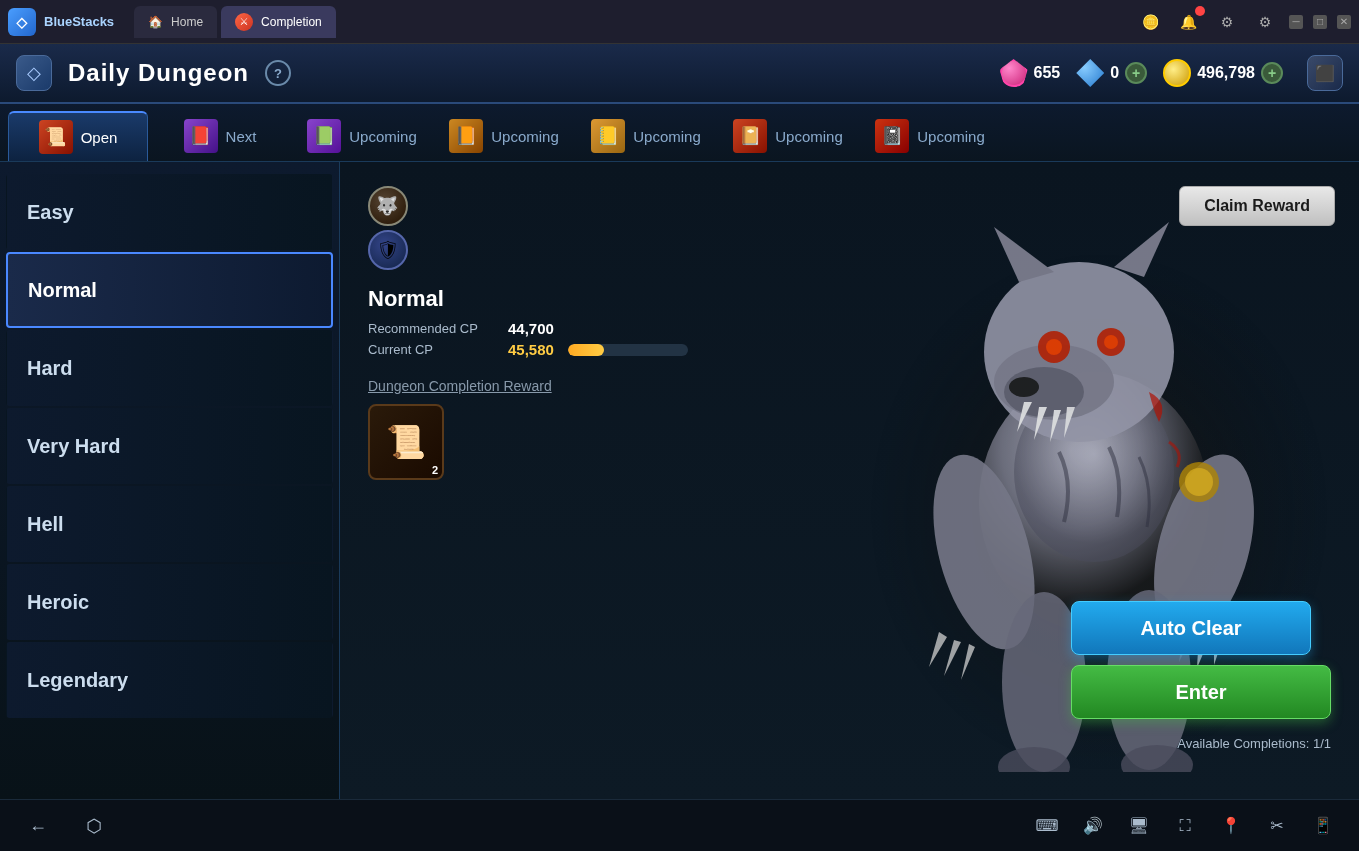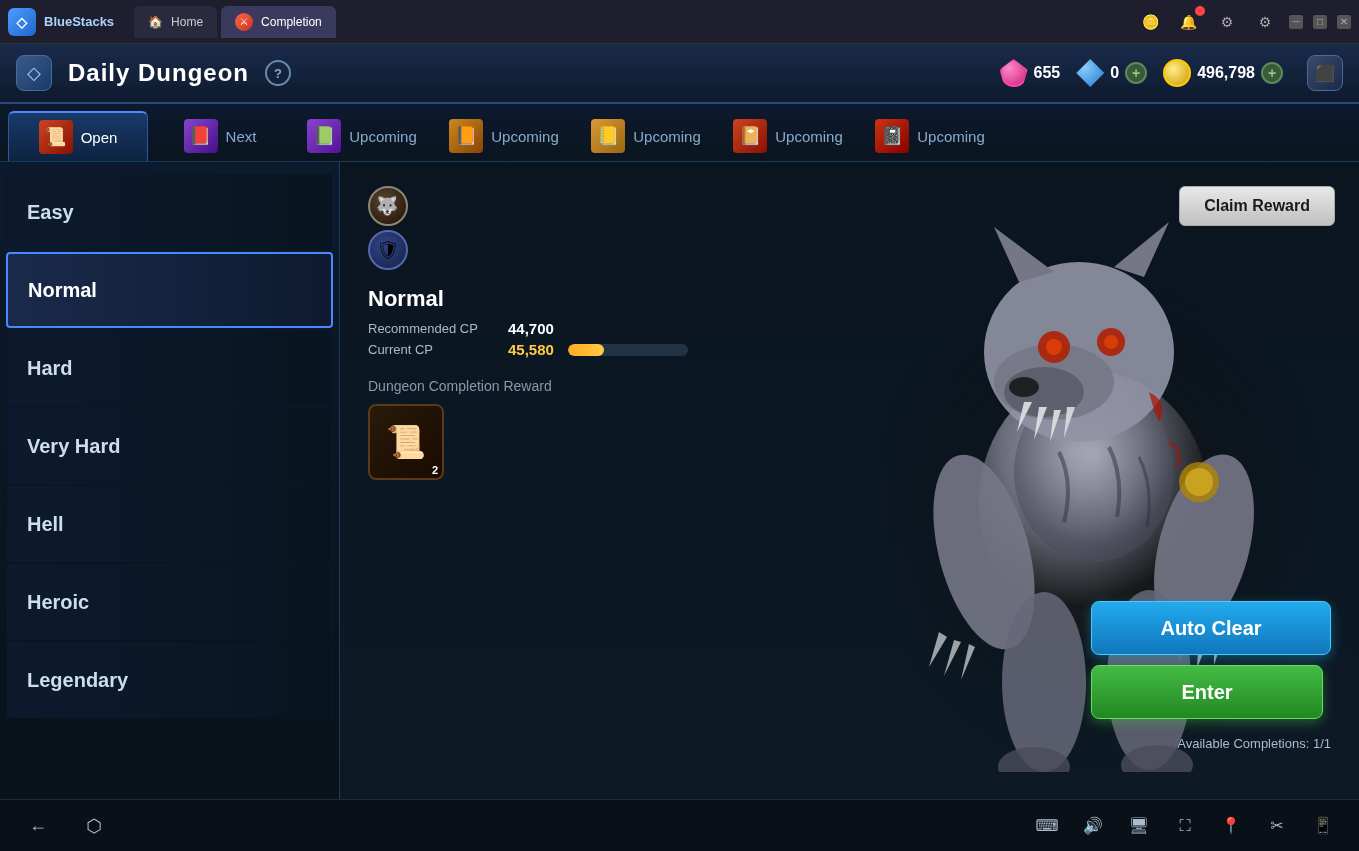--- a/index.html
+++ b/index.html
@@ -313,21 +313,21 @@
     .cp-bar-fill {
       height: 100%; border-radius: 6px;
       background: linear-gradient(to right, #ffaa22, #ffcc44);
     }
 
     .reward-section {
       margin-top: 20px;
       position: relative; z-index: 2;
     }
     .reward-label {
-      color: #8899aa; font-size: 14px; margin-bottom: 10px;
+      color: #8899aa; font-size: 14px; margin-bottom: 10px; text-decoration: underline;
     }
     .reward-item {
       width: 76px; height: 76px;
       background: linear-gradient(135deg, #2a1a0a, #1a0a00);
       border: 2px solid #5a3a1a;
       border-radius: 8px;
       display: flex; flex-direction: column;
       align-items: center; justify-content: center;
       position: relative;
     }
@@ -363,21 +363,21 @@
     .auto-clear-btn {
       width: 240px; height: 54px;
       background: linear-gradient(to bottom, #22aaee, #1177bb);
       color: white; font-size: 20px; font-weight: bold;
       border-radius: 8px; cursor: pointer;
       display: flex; align-items: center; justify-content: center;
       border: 1px solid #44ccff;
       box-shadow: 0 4px 12px rgba(34,170,238,0.4);
     }
     .enter-btn {
-      width: 232px; height: 54px;
+      width: 260px; height: 54px;
       background: linear-gradient(to bottom, #44bb44, #228822);
       color: white; font-size: 20px; font-weight: bold;
       border-radius: 8px; cursor: pointer;
       display: flex; align-items: center; justify-content: center;
       border: 1px solid #66dd66;
       box-shadow: 0 4px 12px rgba(68,187,68,0.4);
     }
     .completions-text {
       position: absolute;
       right: 28px; bottom: 48px;

